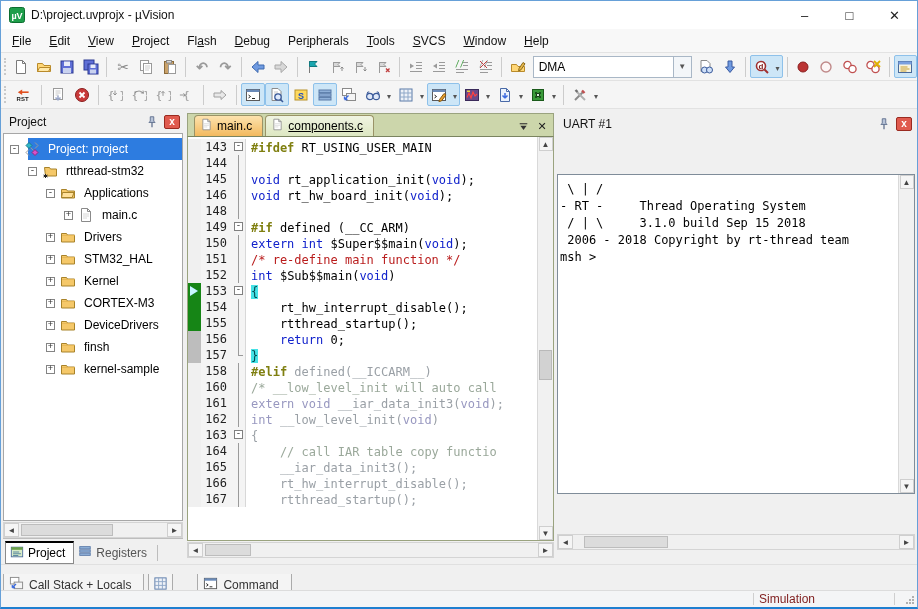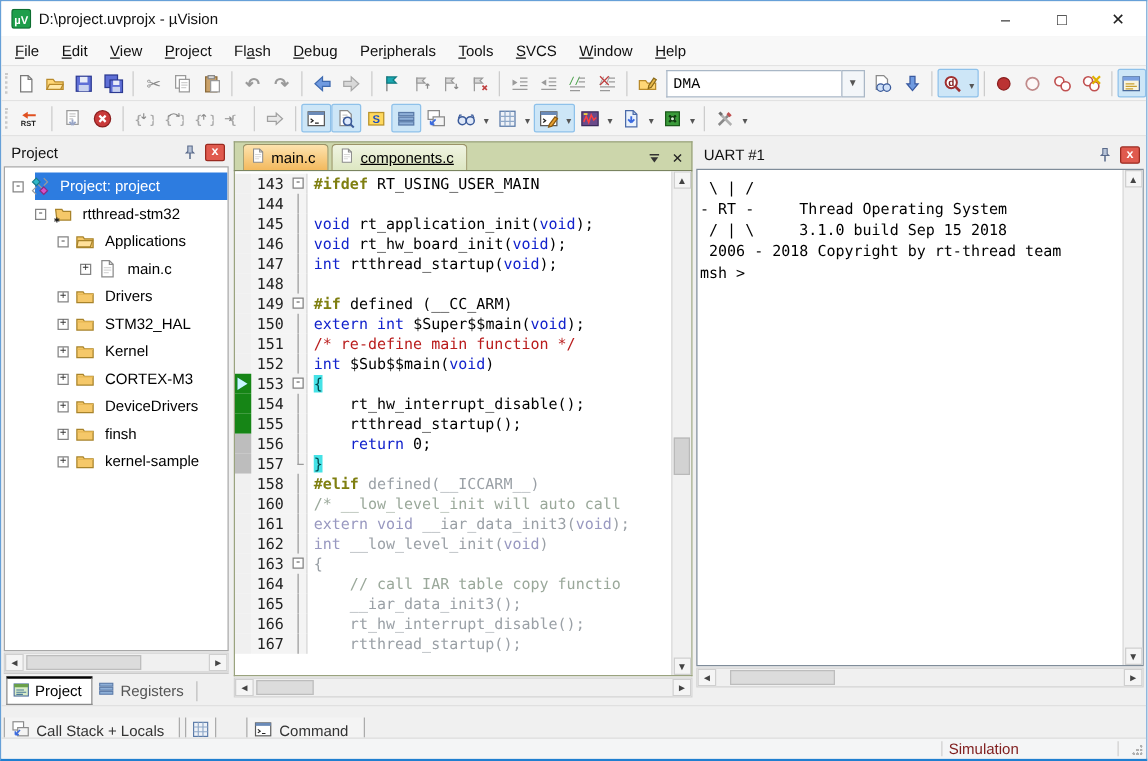--- a/index.html
+++ b/index.html
@@ -24,21 +24,21 @@
   .toolbar::before { content:""; position:absolute; left:3px; top:5px; bottom:5px; width:2px; border-left:2px dotted #c9c9c9; }
   .tbtn { width:24px; height:23px; border:1px solid transparent; background:transparent; display:flex; align-items:center; justify-content:center; border-radius:2px; position:relative; }
   .tbtn.wide { width:28px; }
   .tbtn svg { width:16px; height:16px; display:block; }
   .tbtn .tglyph { font-size:14px; line-height:14px; }
   .tbtn.sel { background:#cde6f7; border-color:#8ec1ea; }
   .tbtn.caret { width:33px; justify-content:flex-start; padding-left:3px; }
   .tbtn.caret::after { content:"▾"; font-size:8px; color:#555; position:absolute; right:2px; top:8px; }
   .tsep { width:1px; height:20px; background:#cccccc; margin:0 4px; }
   .combo { display:flex; height:22px; margin:0 3px; }
-  .combo input { width:140px; height:22px; border:1px solid #a9b7c6; border-right:none; padding:0 5px; font-size:12px; font-family:Liberation Mono, monospace; background:#fff; }
+  .combo input { width:140px; height:22px; border:1px solid #a9b7c6; border-right:none; padding:0 5px; font-size:12px; font-family:Liberation Sans, sans-serif; background:#fff; }
   .combo .drop { width:19px; height:22px; border:1px solid #a9b7c6; background:#f3f6f9; display:flex; align-items:center; justify-content:center; font-size:8px; color:#555; }
 
   
   .main { flex:1 1 auto; display:flex; background:#f0f0f0; overflow:hidden; }
 
   
   .leftcol { width:182px; flex:0 0 auto; display:flex; flex-direction:column; padding:2px 0 0 2px; }
   .panel-hd { height:22px; display:flex; align-items:center; padding:0 3px 0 6px; flex:0 0 auto; }
   .panel-hd .ptitle { flex:1; color:#111; }
   .panel-hd svg { width:14px; height:14px; }
@@ -72,40 +72,40 @@
   .edtab svg { width:13px; height:13px; }
   .edtab.modified { background:linear-gradient(#fde3ae,#f3b95e); }
   .edtab.active { background:linear-gradient(#f0f4e2,#dde7c2); }
   .edtab.active .edlabel { font-weight:normal; text-decoration:underline; }
   .edtabs .spacer { flex:1; }
   .edtabbtn { width:16px; height:16px; margin:0 3px 2px 0; display:flex; align-items:center; justify-content:center; font-size:11px; color:#222; }
   .edtabbtn svg { width:11px; height:11px; }
 
   .edbody { flex:1 1 auto; display:flex; border:1px solid #9aa37f; border-top:1px solid #7a8460; background:#fff; overflow:hidden; }
   .codearea { flex:1 1 auto; overflow:hidden; font-family:"DejaVu Sans Mono","Liberation Mono",monospace; font-size:12px; padding-top:2px; background:#fff; }
-  .cl { height:16px; display:flex; align-items:center; }
+  .cl { height:16px; display:flex; align-items:flex-end; }
   .cm { width:13px; height:16px; background:#f0f0f0; flex:0 0 auto; position:relative; }
   .cm.m-g, .cm.m-ga { background:#168516; }
   .cm.m-y { background:#bdbdbd; }
   .cm .parrow { position:absolute; left:2px; top:3px; width:0; height:0; border-left:8px solid #c8f6ff; border-top:5px solid transparent; border-bottom:5px solid transparent; filter:drop-shadow(0 0 0.5px #065); }
   .cn { width:31px; flex:0 0 auto; text-align:right; padding-right:5px; color:#222; background:#f4f4f4; height:16px; line-height:16px; }
   .cf { width:14px; flex:0 0 auto; height:16px; position:relative; background:#f4f4f4; border-right:1px solid #d8d8d8; }
   .fbox { position:absolute; left:2px; top:3px; width:9px; height:9px; border:1px solid #808080; background:#fff; font-size:9px; line-height:7px; text-align:center; color:#333; font-family:"Liberation Mono",monospace; }
   .fvln { position:absolute; left:6px; top:0; width:1px; height:16px; background:#9a9a9a; }
   .fend { position:absolute; left:6px; top:0; width:5px; height:9px; border-left:1px solid #9a9a9a; border-bottom:1px solid #9a9a9a; }
   .ct { padding-left:5px; white-space:pre; }
   .tk { color:#1122cc; } .tp { color:#000; } .tc { color:#b91c1c; }
   .tpp { color:#7f7f10; font-weight:bold; }
   .thb { background:#45e2e6; color:#004a50; }
   .tg { color:#9aa0a6; } .tgk { color:#9898c0; } .tgc { color:#9aa89a; }
   .edvscroll { align-self:stretch; }
   .edhscroll { flex:0 0 auto; }
 
   
-  .rightcol { flex:1 1 auto; display:flex; flex-direction:column; padding:4px 2px 14px 3px; }
+  .rightcol { flex:1 1 auto; display:flex; flex-direction:column; padding:4px 2px 14px 3px;gap:39px; }
   .uartbody { flex:1 1 auto; display:flex; border:1px solid #7f8c99; background:#fff; overflow:hidden; }
   .uarttext { flex:1 1 auto; font-family:"DejaVu Sans Mono","Liberation Mono",monospace; font-size:12px; line-height:17px; padding:6px 2px 0 2px; white-space:pre; overflow:hidden; color:#000; }
 
   
   .dockrow { height:26px; background:#f0f0f0; display:flex; align-items:center; padding-top:15px; flex:0 0 auto; border-top:1px solid #e0e0e0; }
   .docktab { height:23px; display:flex; align-items:center; gap:5px; background:#f4f4f4; border:1px solid #ababab; border-top:none; padding:0 12px 0 5px; color:#333; }
   .docktab svg { width:15px; height:15px; }
   .dockbtn { width:25px; height:23px; border:1px solid #ababab; border-top:none; background:#f4f4f4; display:flex; align-items:center; justify-content:center; margin-left:4px; }
   .dockbtn svg { width:15px; height:15px; }
 
@@ -762,28 +762,20 @@
               </span>
               <span class="ct"><span class="tk">void</span><span class="tp"> rt_application_init(</span><span class="tk">void</span><span class="tp">);</span></span>
             </div>
             <div class="cl">
               <span class="cm"></span>
               <span class="cn">146</span>
               <span class="cf">
                 <span class="fvln"></span>
               </span>
               <span class="ct"><span class="tk">void</span><span class="tp"> rt_hw_board_init(</span><span class="tk">void</span><span class="tp">);</span></span>
-            </div>
-            <div class="cl">
-              <span class="cm"></span>
-              <span class="cn">147</span>
-              <span class="cf">
-                <span class="fvln"></span>
-              </span>
-              <span class="ct"><span class="tk">int</span><span class="tp"> rtthread_startup(</span><span class="tk">void</span><span class="tp">);</span></span>
             </div>
             <div class="cl">
               <span class="cm"></span>
               <span class="cn">148</span>
               <span class="cf">
                 <span class="fvln"></span>
               </span>
               <span class="ct"></span>
             </div>
             <div class="cl">

